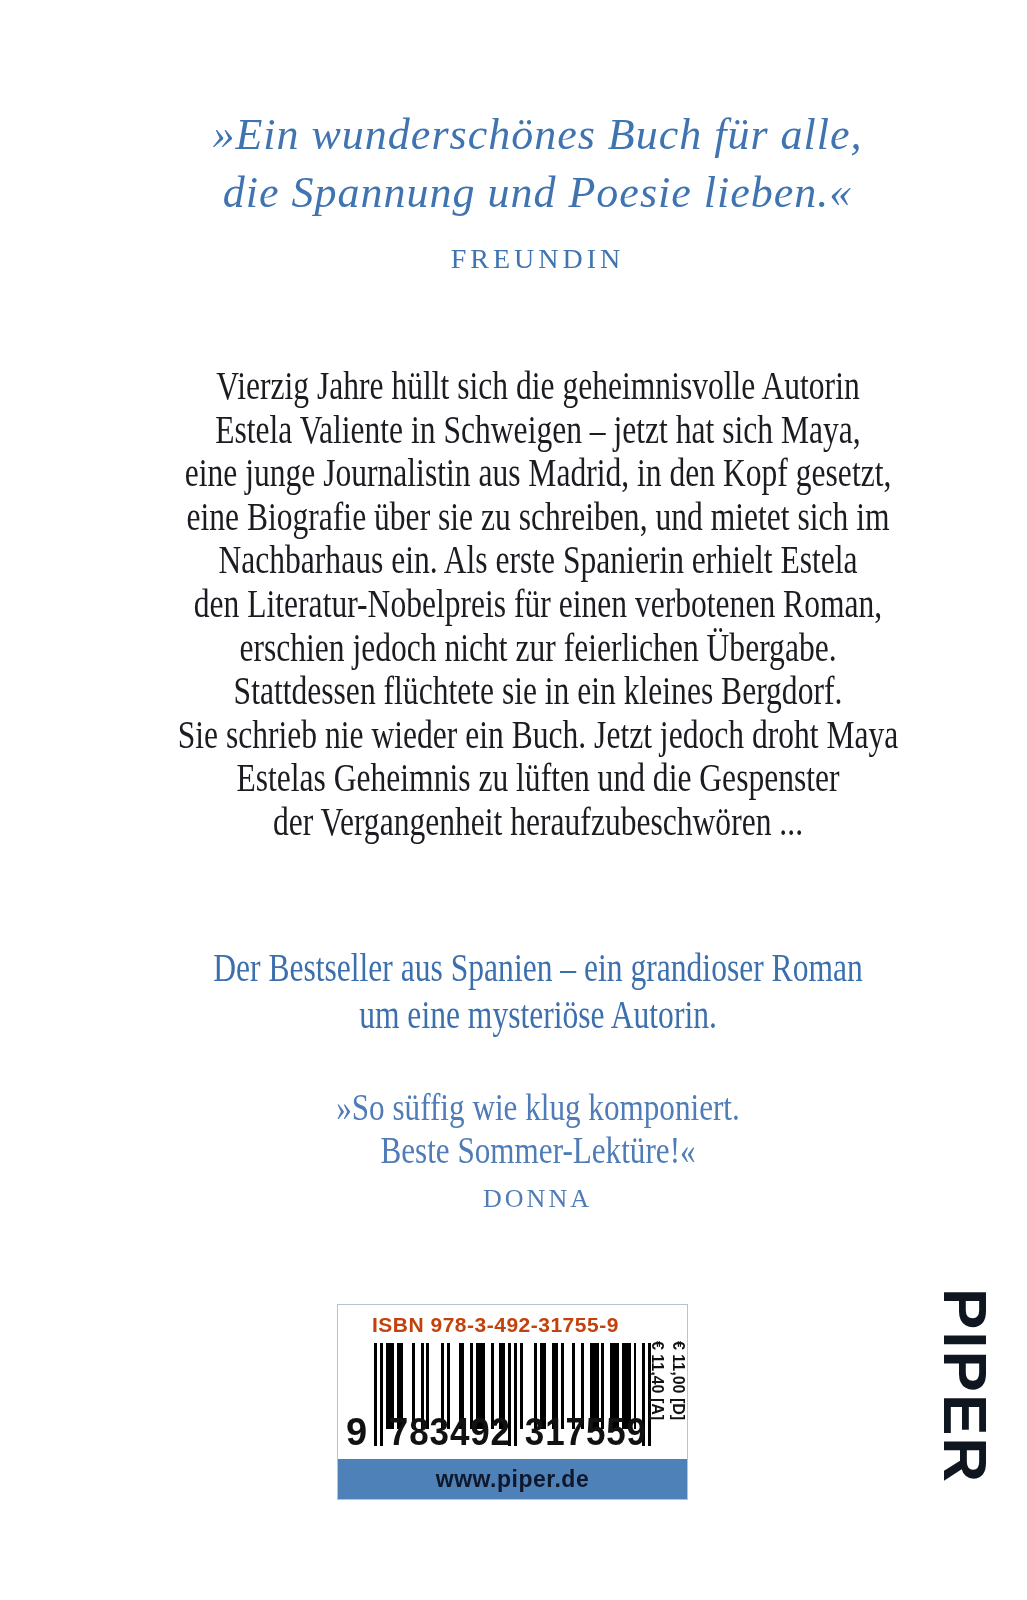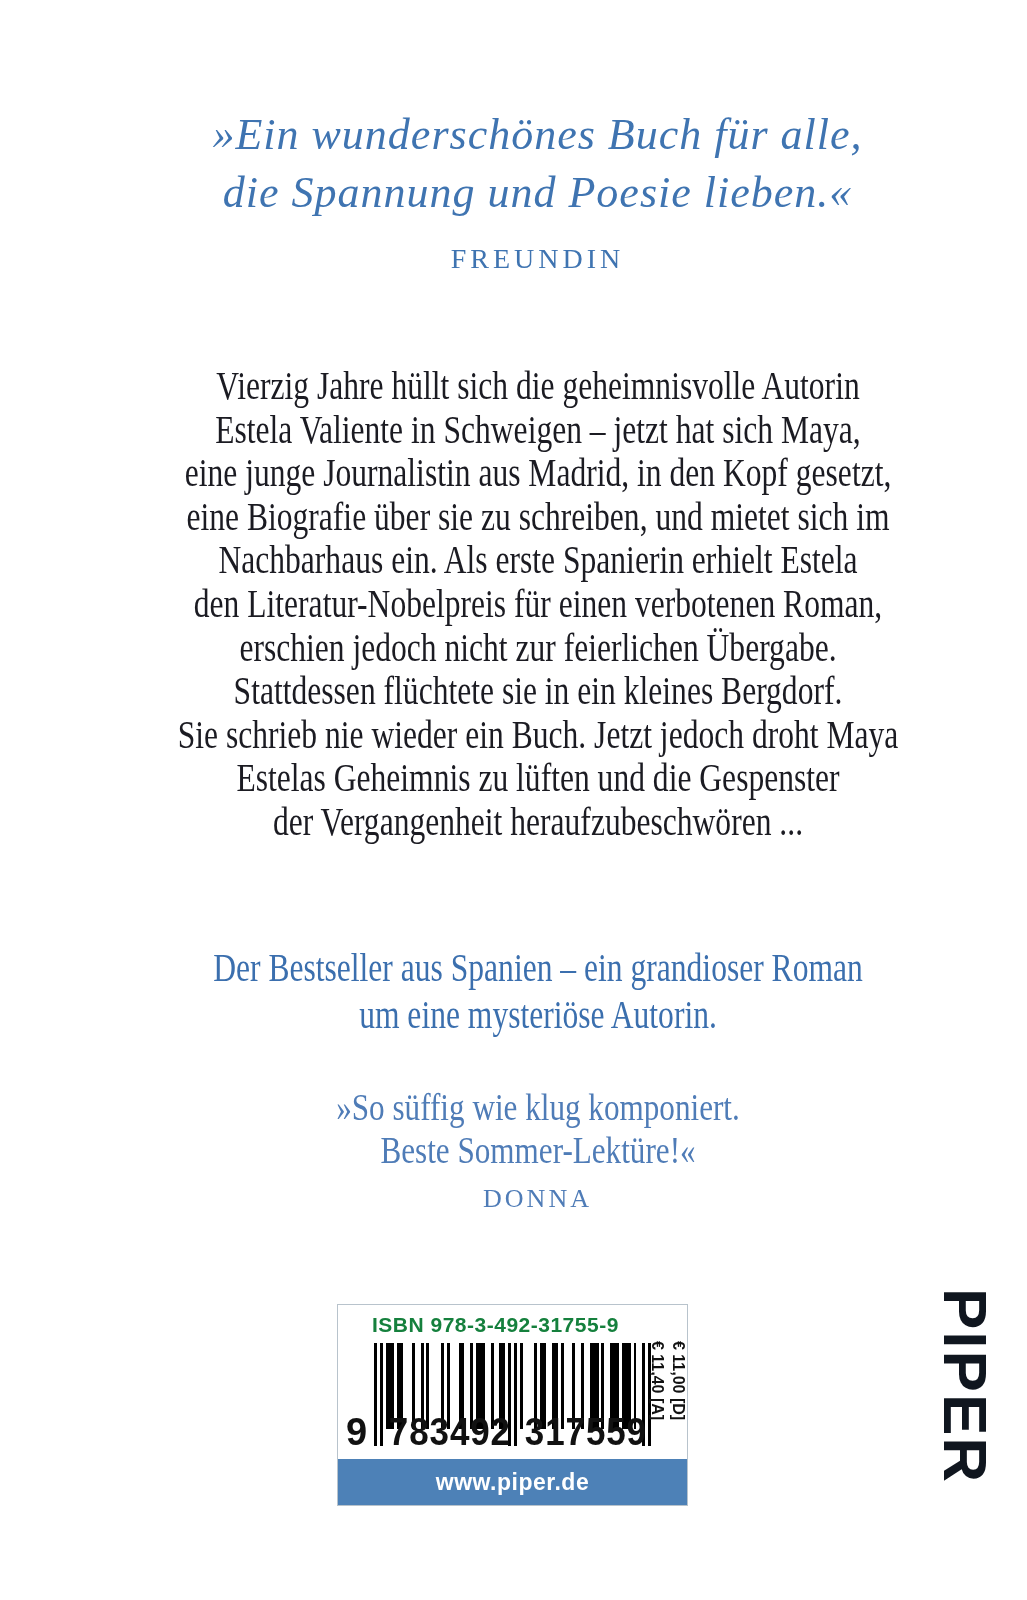--- a/index.html
+++ b/index.html
@@ -27,38 +27,38 @@
 
   
   .barcode-block {
     position:absolute; left:337px; top:1304px; width:351px;
     box-sizing:border-box; border:1px solid #b8c3cc; background:#ffffff;
     font-family:"Liberation Sans", sans-serif;
   }
   .bar-area { position:relative; height:154px; background:#ffffff; }
   .isbn-label {
     position:absolute; left:34px; top:8px;
-    font-size:21px; font-weight:700; color:#15803d; letter-spacing:0.5px; white-space:nowrap;
+    font-size:21px; font-weight:700; color:#c2410c; letter-spacing:0.5px; white-space:nowrap;
   }
   .barcode-svg { position:absolute; left:36px; top:38px; }
   .bdigit {
     position:absolute; top:108px; font-size:38px; font-weight:700; color:#111111; line-height:38px;
   }
   .digit-lead { left:8px; }
   .digit-g1 { left:46px; width:120px; text-align:center; letter-spacing:1px; transform:scaleX(0.92); }
   .digit-g2 { left:182px; width:120px; text-align:center; letter-spacing:1px; transform:scaleX(0.92); }
   .price-label {
     position:absolute; left:351px; top:36px; width:106px; height:42px;
     transform:rotate(90deg); transform-origin:0 0;
     font-size:16px; line-height:21px; font-weight:700; color:#121212;
     text-align:left; white-space:nowrap;
   }
   .website-bar {
-    height:46px; display:flex; align-items:center; justify-content:center;
-    color:#ffffff; font-weight:700; font-size:23px; letter-spacing:0.5px;
+    height:40px; display:flex; align-items:center; justify-content:center;
+    color:#0f172a; font-weight:700; font-size:23px; letter-spacing:0.5px;
   }
 
   
   .piper-logo {
     position:absolute; left:992px; top:1288px; width:210px; height:54px;
     transform:rotate(90deg); transform-origin:0 0;
     font-family:"Liberation Sans", sans-serif; font-weight:bold;
     font-size:62px; line-height:54px; letter-spacing:2px; text-align:left;
     white-space:nowrap;
   }

